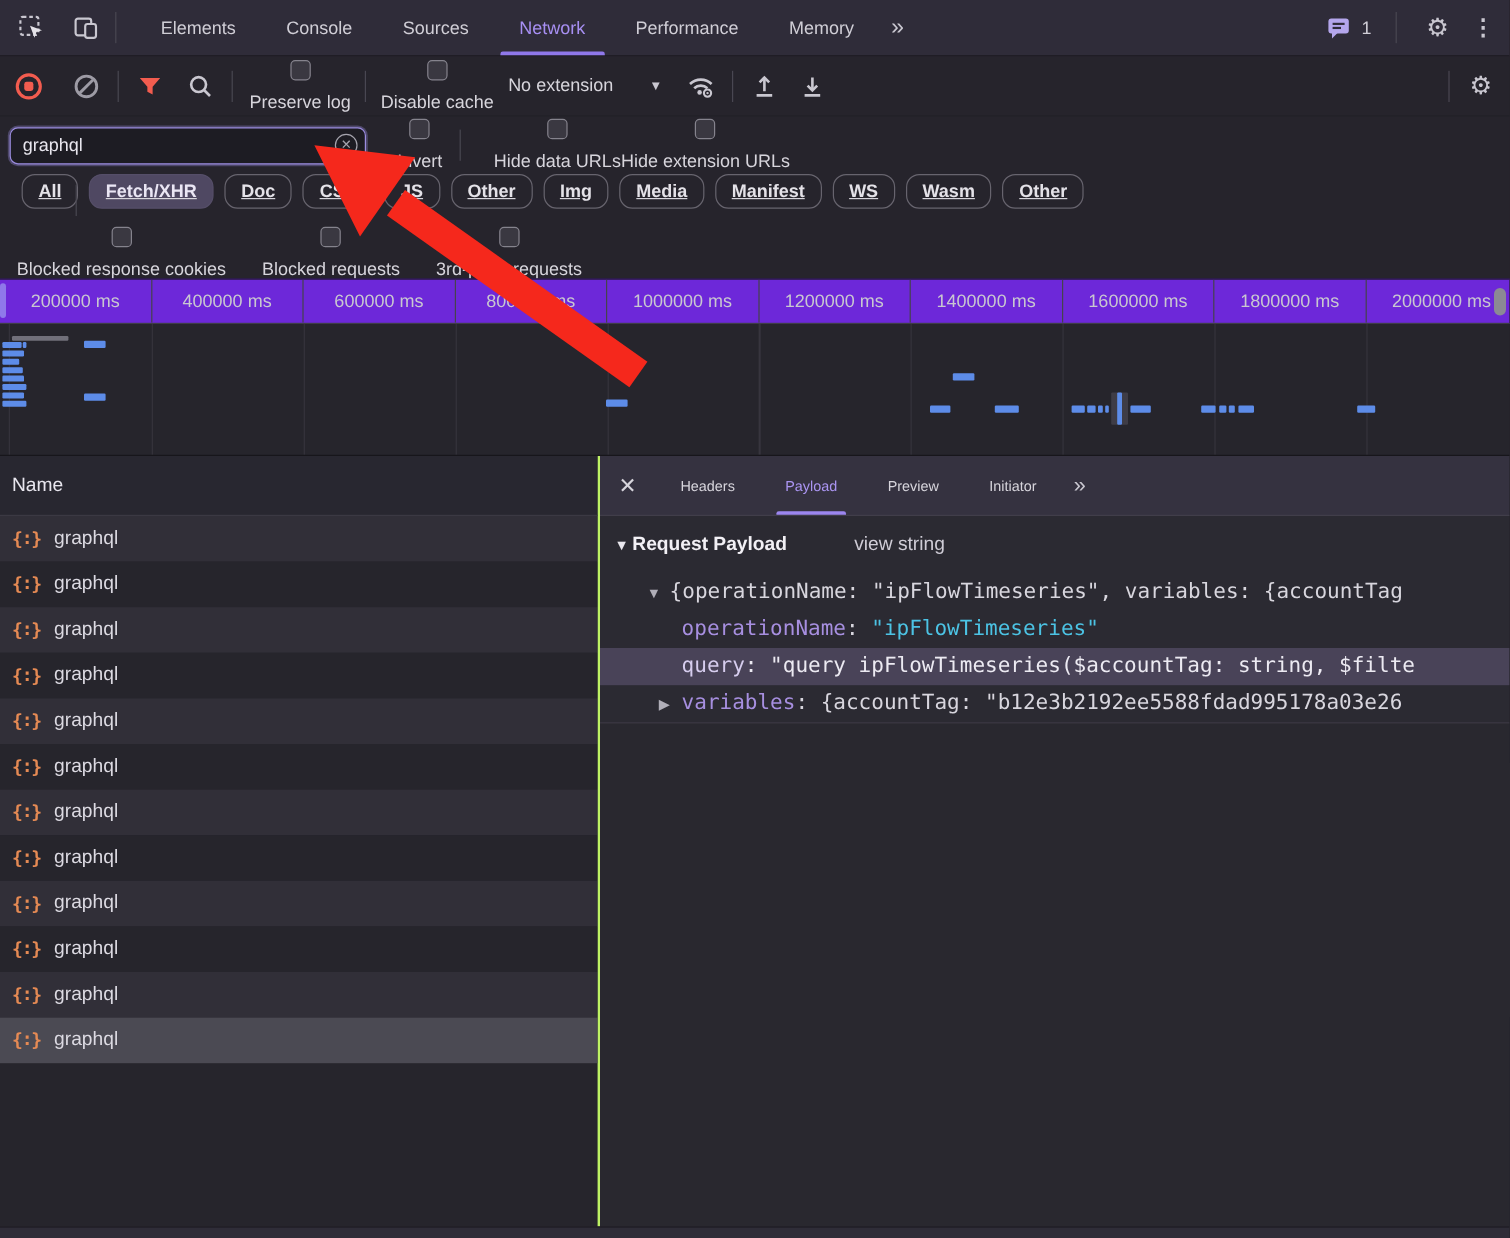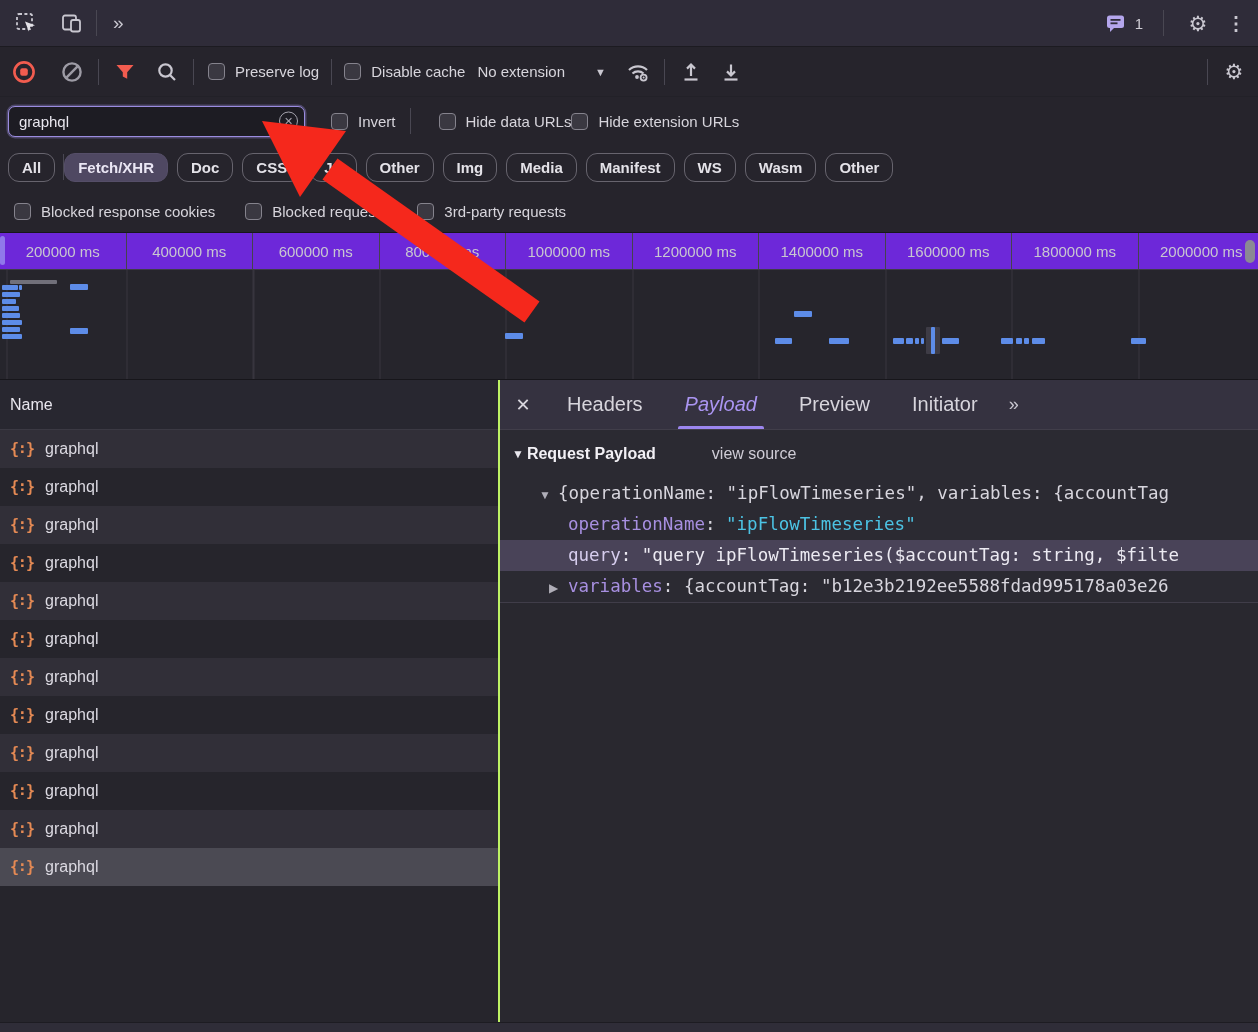--- a/index.html
+++ b/index.html
@@ -29,42 +29,42 @@
   .tb-right { margin-left:auto; display:flex; align-items:center; gap:12px; padding-right:12px; }
   .msg-count { font-size:15px; color:#d0ced6; margin-left:-5px; }
   .uni-icon { font-size:21px; color:#c9c7d0; line-height:1; }
 
   
   .toolbar { height:50px; display:flex; align-items:center; background:#26242c;
              border-bottom:1px solid #222128; font-size:15px; }
   .toolbar .sep { margin:0 10px; }
   .cb { width:17px; height:17px; border:1.5px solid #85838d; border-radius:4px;
         background:#3a3841; flex:none; display:inline-block; }
-  .cb-label { display:flex; align-items:center; gap:10px; color:#d7d5dc; white-space:nowrap; }
+  .cb-label { display:flex; align-items:center; gap:10px; color:#d7d5dc; white-space:nowrap;flex-direction:column; }
   .throttle { display:flex; align-items:center; gap:30px; margin-left:12px; }
   .throttle .caret { font-size:11px; color:#c9c7d0; }
   .spacer { flex:1; }
 
   
   .filterrow { height:48px; display:flex; align-items:center; font-size:15px;
                position:relative; }
   .filter-wrap { position:relative; width:297px; margin-left:8px; flex:none; }
   .filter-input { width:100%; height:31px; background:#1d1c23; border:1px solid #9b8ce0;
        border-radius:7px; color:#e8e6ee; font-size:15px; padding:0 32px 0 10px;
        outline:none; box-shadow:0 0 0 1.5px rgba(155,140,224,.35);
        font-family:inherit; }
   .clear-x { position:absolute; right:7px; top:50%; transform:translateY(-50%);
        width:19px; height:19px; border:1.5px solid #a5a3ad; border-radius:50%;
        color:#a5a3ad; font-size:11px; display:flex; align-items:center; justify-content:center; }
   .filterrow .sep { margin:0 14px; }
   .ml26 { margin-left:26px; } .ml14 { margin-left:14px; } .ml16 { }
 
   
-  .chiprow { height:45px; display:flex; align-items:center; gap:9px; padding-left:8px;
-             position:relative; }
+  .chiprow { height:45px; display:flex; align-items:flex-start; gap:9px; padding-left:18px;
+             position:relative;text-decoration:underline; }
   .chip { padding:5px 13px; border:1px solid #67646e; border-radius:11px; color:#e4e2e8;
           font-size:15px; font-weight:600; background:none; font-family:inherit; white-space:nowrap; }
   .chip.selected { background:#4f4862; border-color:#554e68; color:#eae6f4; }
   .chip:first-child { margin-right:12px; }
   .chip-sep { position:absolute; left:63px; top:9px; width:1px; height:26px; background:#494752; }
 
   
   .cbrow { height:42px; display:flex; align-items:center; font-size:15px; padding-left:14px; }
   .cbrow .cb-label { margin-right:30px; }
 
@@ -97,23 +97,23 @@
   .req-row:nth-child(even) { background:#26252c; }
   .req-row.selected { background:#4b4a53; }
   .fetch-glyph { color:#e58a54; font-family:"DejaVu Sans Mono", monospace; font-size:15px;
       font-weight:bold; letter-spacing:-1px; flex:none; }
 
   .right-pane { flex:1; min-width:0; background:#2b2a32; display:flex; flex-direction:column; }
   .dtabs { height:50px; background:#353240; border-bottom:1px solid #413e4a;
       display:flex; align-items:stretch; flex:none; }
   .close-x { width:46px; display:flex; align-items:center; justify-content:center;
       font-size:18px; color:#d7d5dc; }
-  .dtab { padding:0 21px; display:flex; align-items:center; font-size:20px; color:#d7d5dc;
+  .dtab { padding:0 21px; display:flex; align-items:center; font-size:12px; color:#d7d5dc;
       position:relative; background:none; border:none; font-family:inherit; }
-  .dtab.active { color:#ab95f2;font-style:italic; }
+  .dtab.active { color:#ab95f2; }
   .dtab.active::after { content:""; position:absolute; left:14px; right:14px; bottom:0;
       height:3px; background:#9c86ef; border-radius:2px 2px 0 0; }
   .dtabs .more-chevrons { font-size:18px; }
 
   .pl-header { height:48px; display:flex; align-items:center; padding-left:12px; flex:none; }
   .pl-tri { font-size:12px; color:#e9e7ee; margin-right:3px; }
   .pl-title { font-size:16px; font-weight:bold; color:#f2f0f5; }
   .view-source { margin-left:56px; font-size:16px; color:#cfccd6; }
 
   .payload-tree { font-family:"DejaVu Sans Mono", monospace; font-size:17.5px;
@@ -147,20 +147,29 @@
       </svg>
     </span>
     <span class="icon-btn">
       <svg class="glyph" width="24" height="24" viewBox="0 0 24 24">
         <rect x="3" y="4.5" width="13" height="14" rx="2" fill="none" stroke="#c9c7d0" stroke-width="1.8"></rect>
         <rect x="11" y="9" width="9" height="11.5" rx="2" fill="#2f2c39" stroke="#c9c7d0" stroke-width="1.8"></rect>
       </svg>
     </span>
   </div>
   <span class="sep"></span>
+  <nav class="tabs">
+
+  <button class="tab">Elements</button>
+      <button class="tab">Console</button>
+      <button class="tab">Sources</button>
+      <button class="tab active">Network</button>
+      <button class="tab">Performance</button>
+      <button class="tab">Memory</button>
+    </nav>
   <span class="more-chevrons">»</span>
   <div class="tb-right">
     <span class="icon-btn" style="width:24px;">
       <svg class="glyph" width="24" height="24" viewBox="0 0 24 24">
         <rect x="3" y="4.5" width="17" height="12.5" rx="2.5" fill="#b4a6ec"></rect>
         <polygon points="6,16 6,21 11,16" fill="#b4a6ec"></polygon>
         <rect x="6.5" y="8" width="10" height="1.8" fill="#2f2c39"></rect>
         <rect x="6.5" y="11.4" width="7" height="1.8" fill="#2f2c39"></rect>
       </svg>
     </span>
@@ -404,21 +413,21 @@
           <button class="dtab active">Payload</button>
           <button class="dtab">Preview</button>
           <button class="dtab">Initiator</button>
         </span>
       <span class="more-chevrons">»</span>
     </div>
 
     <div class="pl-header">
       <span class="pl-tri">▼</span>
       <span class="pl-title">Request Payload</span>
-      <span class="view-source">view source</span>
+      <span class="view-source">view string</span>
     </div>
 
     <div class="payload-tree">
         <div class="pl-row d0"><span class="tri">▼</span><span class="ps-plain">{operationName: "ipFlowTimeseries", variables: {accountTag</span></div>
         <div class="pl-row"><span class="ps-key">operationName</span><span class="ps-plain">: </span><span class="ps-string">"ipFlowTimeseries"</span></div>
         <div class="pl-row selected"><span class="ps-key-light">query</span><span class="ps-plain-bright">: </span><span class="ps-plain-bright">"query ipFlowTimeseries($accountTag: string, $filte</span></div>
         <div class="pl-row"><span class="tri">▶</span><span class="ps-key">variables</span><span class="ps-plain">: {accountTag: </span><span class="ps-plain">"b12e3b2192ee5588fdad995178a03e26</span></div>
       </div>
     <div class="payload-rest"></div>
   </div>

